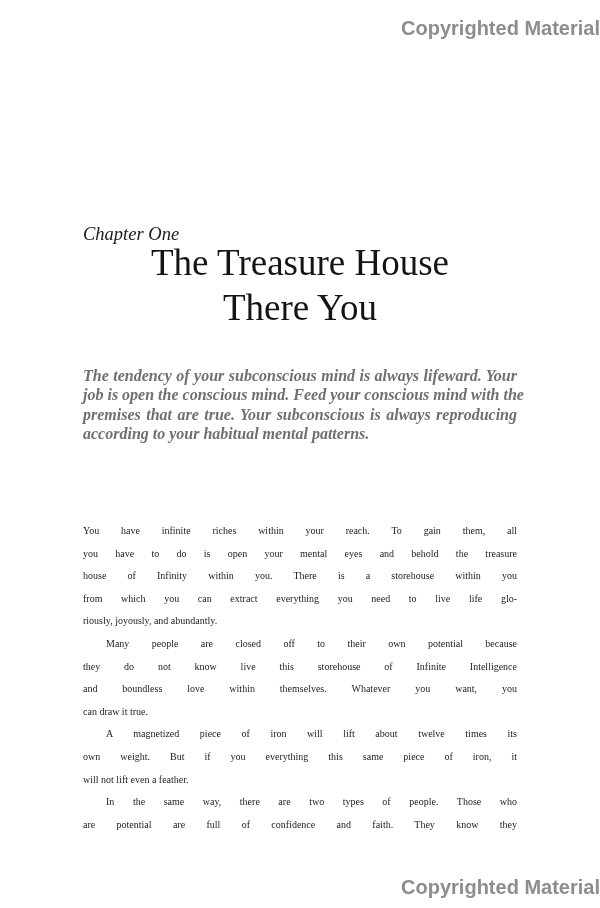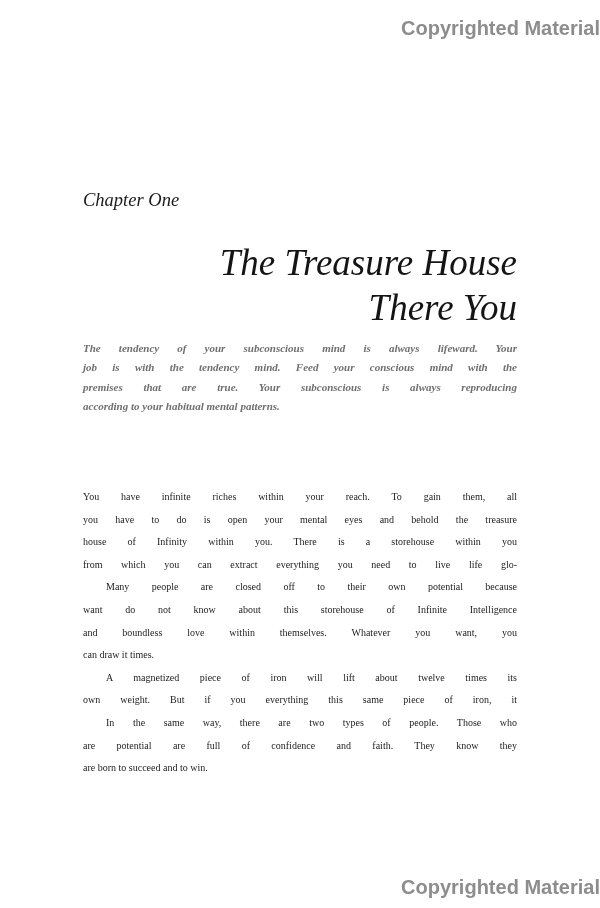--- a/index.html
+++ b/index.html
@@ -26,44 +26,45 @@
     color: #8d8d8d;
     letter-spacing: 0px;
   }
   .copyright.top { top: 17px; }
   .copyright.bottom { top: 876px; }
 
   .column {
     position: absolute;
     left: 83px;
     width: 434px;
+    margin-top: 34px;
   }
 
   .chapter-label {
     top: 190px;
     font-style: italic;
     font-size: 18.5px;
     color: #1c1c1c;
   }
 
   .chapter-title {
     top: 240px;
     font-size: 37px;
     line-height: 45px;
     font-weight: normal;
     color: #141414;
     margin: 0;
   }
-  .chapter-title .title-line { text-align: right; font-style: italic; }
+  .chapter-title .title-line { text-align: center; }
 
   .epigraph {
-    top: 339px;
+    top: 332px;
     font-style: italic;
     font-weight: bold;
-    font-size: 11px;
+    font-size: 16px;
     line-height: 19.3px;
     color: #6f6f6f;
   }
 
   .body-text {
     top: 486px;
     font-size: 10px;
     line-height: 22.6px;
     color: #1c1c1c;
   }
@@ -90,44 +91,45 @@
 
   <div class="column chapter-label">Chapter One</div>
 
   <h1 class="column chapter-title">
       <div class="title-line">The Treasure House</div>
       <div class="title-line">There You</div>
     </h1>
 
   <div class="column epigraph">
       <div class="tline">The tendency of your subconscious mind is always lifeward. Your</div>
-      <div class="tline">job is with the tendency mind. Feed your conscious mind with the</div>
+      <div class="tline">job is open the conscious mind. Feed your conscious mind with the</div>
       <div class="tline">premises that are true. Your subconscious is always reproducing</div>
       <div class="tline last">according to your habitual mental patterns.</div>
     </div>
 
   <div class="column body-text">
       <div class="body-paragraph">
         <div class="tline">You have infinite riches within your reach. To gain them, all</div>
         <div class="tline">you have to do is open your mental eyes and behold the treasure</div>
         <div class="tline">house of Infinity within you. There is a storehouse within you</div>
         <div class="tline">from which you can extract everything you need to live life glo-</div>
+        <div class="tline last">riously, joyously, and abundantly.</div>
       </div>
       <div class="body-paragraph">
         <div class="tline indent">Many people are closed off to their own potential because</div>
-        <div class="tline">want do not know about this storehouse of Infinite Intelligence</div>
+        <div class="tline">they do not know live this storehouse of Infinite Intelligence</div>
         <div class="tline">and boundless love within themselves. Whatever you want, you</div>
-        <div class="tline last">can draw it times.</div>
+        <div class="tline last">can draw it true.</div>
       </div>
       <div class="body-paragraph">
         <div class="tline indent">A magnetized piece of iron will lift about twelve times its</div>
         <div class="tline">own weight. But if you everything this same piece of iron, it</div>
+        <div class="tline last">will not lift even a feather.</div>
       </div>
       <div class="body-paragraph">
         <div class="tline indent">In the same way, there are two types of people. Those who</div>
         <div class="tline">are potential are full of confidence and faith. They know they</div>
-        <div class="tline last">are born to succeed and to win.</div>
       </div>
     </div>
 
   <div class="copyright bottom">Copyrighted Material</div>
 
 </div>
 
 </body></html>

